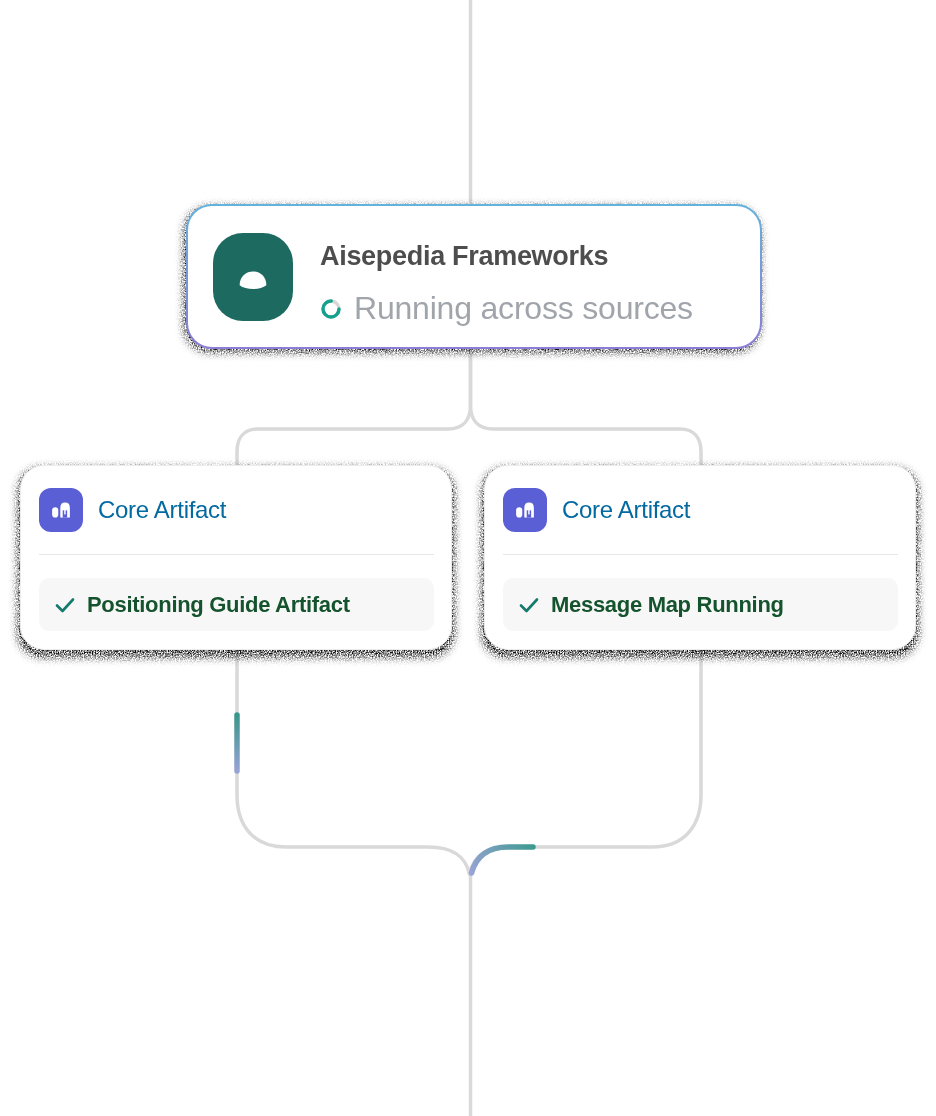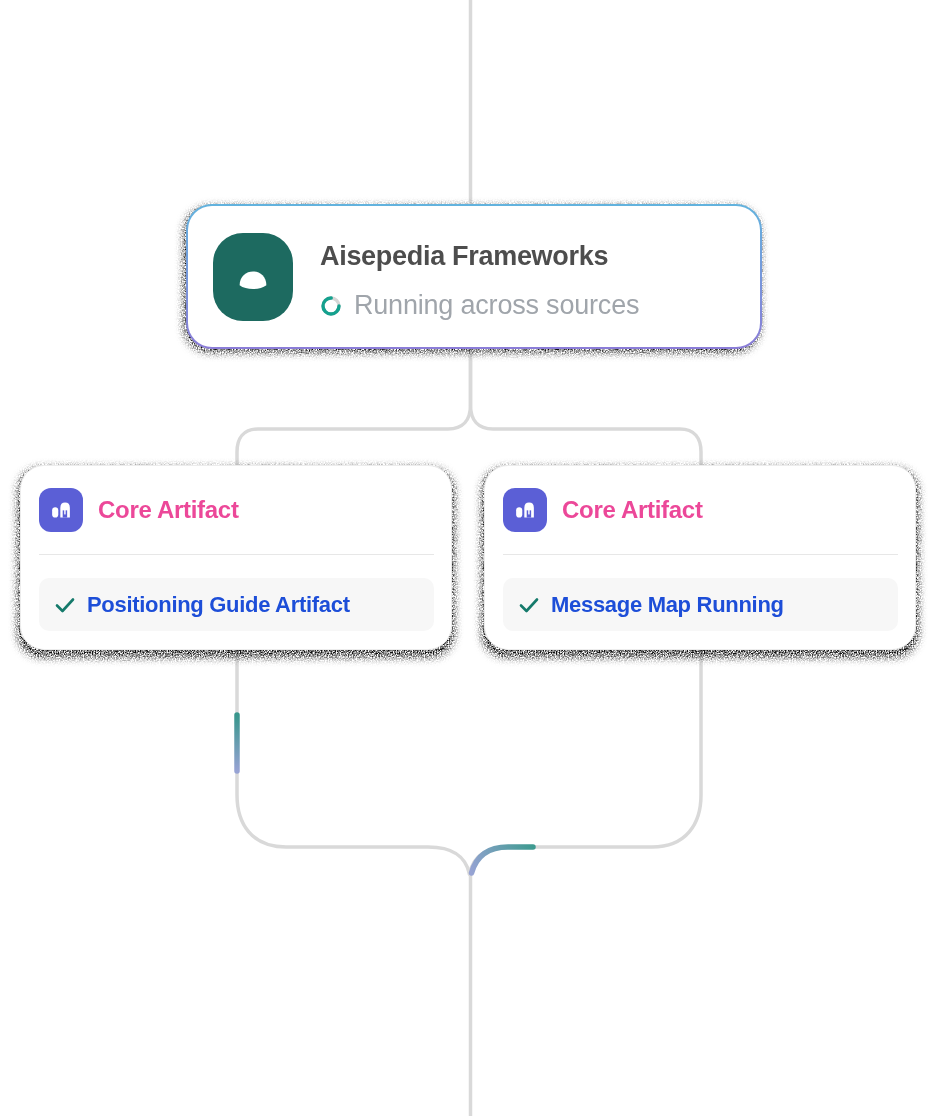--- a/index.html
+++ b/index.html
@@ -40,54 +40,54 @@
   }
   .root-title{
     position:absolute;left:132px;top:35px;
     font-size:27px;font-weight:700;color:#4d4d4d;letter-spacing:-0.3px;
   }
   .root-status{
     position:absolute;left:132px;top:84px;
     display:flex;align-items:center;gap:12px;
   }
   .root-status .status-text{
-    font-size:27px;font-weight:400;color:#a0a5ab;letter-spacing:-0.2px;
+    font-size:32px;font-weight:400;color:#a0a5ab;letter-spacing:-0.2px;
   }
   .spinner{width:22px;height:22px;display:block;}
 
   
   .child-card{
     position:absolute;top:465px;width:432px;height:185px;
     background:#ffffff;border:1px solid #ececec;border-radius:24px;
     z-index:2;box-sizing:border-box;
   }
   .child-card.left{left:20px;}
   .child-card.right{left:484px;}
   .child-header{
     position:absolute;left:18px;top:22px;height:44px;
     display:flex;align-items:center;gap:15px;
   }
   .child-icon{
     width:44px;height:44px;border-radius:12px;background:#5b5fd6;
     display:flex;align-items:center;justify-content:center;flex:0 0 auto;
   }
   .child-title{
-    font-size:24px;font-weight:700;color:#ec4899;letter-spacing:-0.3px;
+    font-size:24px;font-weight:400;color:#0369a1;letter-spacing:-0.3px;
   }
   .child-divider{
     position:absolute;left:18px;right:17px;top:88px;height:0;
     border-top:1px solid #e7e7e7;
   }
   .artifact-chip{
     position:absolute;left:18px;right:17px;top:112px;height:53px;
     background:#f7f7f7;border-radius:10px;
     display:flex;align-items:center;gap:10px;padding:0 14px;box-sizing:border-box;
   }
   .artifact-label{
-    font-size:22px;font-weight:700;color:#1d4ed8;letter-spacing:-0.3px;
+    font-size:22px;font-weight:700;color:#14532d;letter-spacing:-0.3px;
   }
 </style>
 </head>
 <body>
 
 <div class="canvas">
 
   <svg class="connector-layer" width="936" height="1116" viewBox="0 0 936 1116">
     <defs>
       <filter id="grainShadow" x="-25%" y="-25%" width="150%" height="150%">

